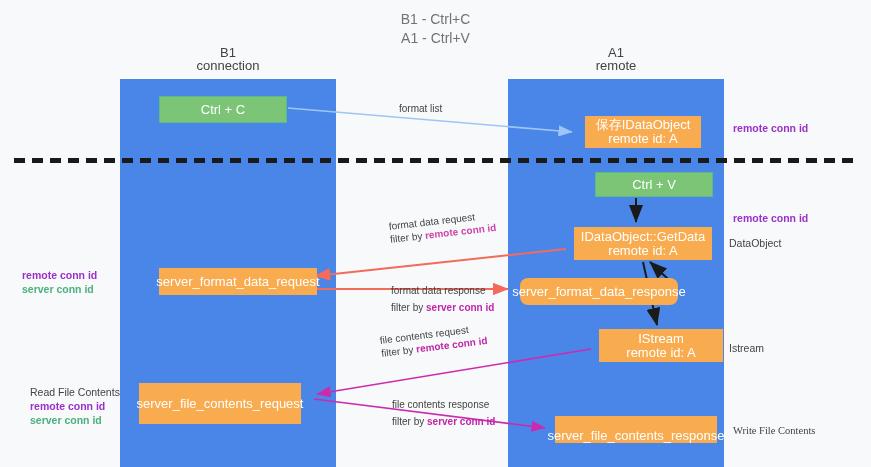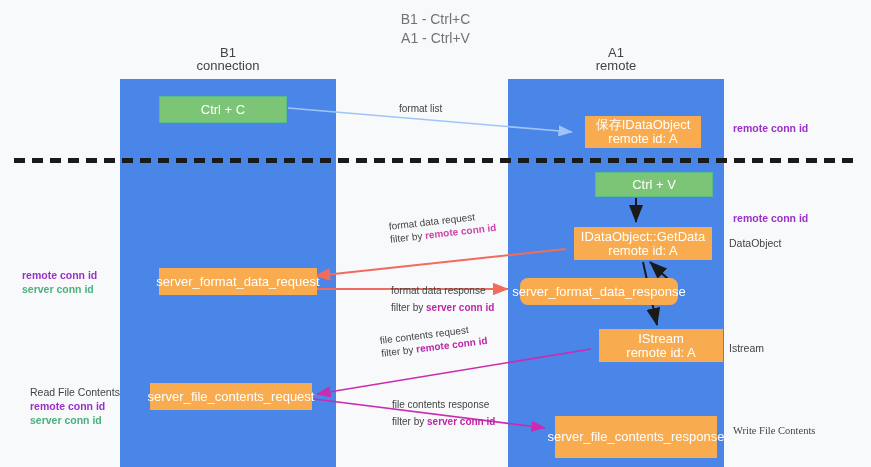--- a/index.html
+++ b/index.html
@@ -46,22 +46,22 @@
   .box.orange{background:#f9ac4f;margin-left:7px;}
   .box span{display:block;white-space:nowrap;}
 
   #box-ctrlc{left:159px;top:96px;width:128px;height:27px;}
   #box-save-idataobject{left:578px;top:116px;width:116px;height:32px;}
   #box-ctrlv{left:577px;top:172px;width:118px;height:25px;margin-left:18px;}
   #box-getdata{left:567px;top:227px;width:138px;height:33px;}
   #box-sfdreq{left:152px;top:268px;width:158px;height:27px;}
   #box-sfdresp{left:513px;top:278px;width:158px;height:27px;border-radius:8px;}
   #box-istream{left:592px;top:329px;width:124px;height:33px;}
-  #box-sfcreq{left:143px;top:383px;width:162px;height:27px;}
-  #box-sfcresp{left:548px;top:416px;width:162px;height:42px;}
+  #box-sfcreq{left:132px;top:383px;width:162px;height:41px;}
+  #box-sfcresp{left:548px;top:416px;width:162px;height:27px;justify-content:flex-end;}
 
   
   .sidelabel{
     position:absolute;font-size:10.5px;line-height:14px;white-space:nowrap;
   }
   .sidelabel .purple{color:#9b30c9;font-weight:bold;}
   .sidelabel .green{color:#4caf7d;font-weight:bold;}
   .sidelabel .dark{color:#434343;}
 
   #lbl-remote-1{left:733px;top:121px;}

